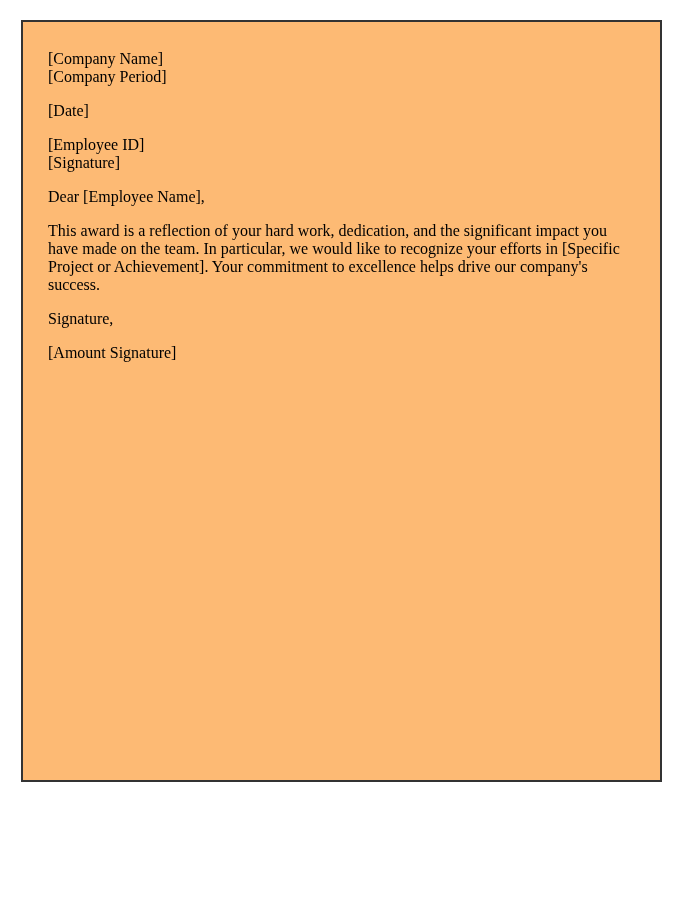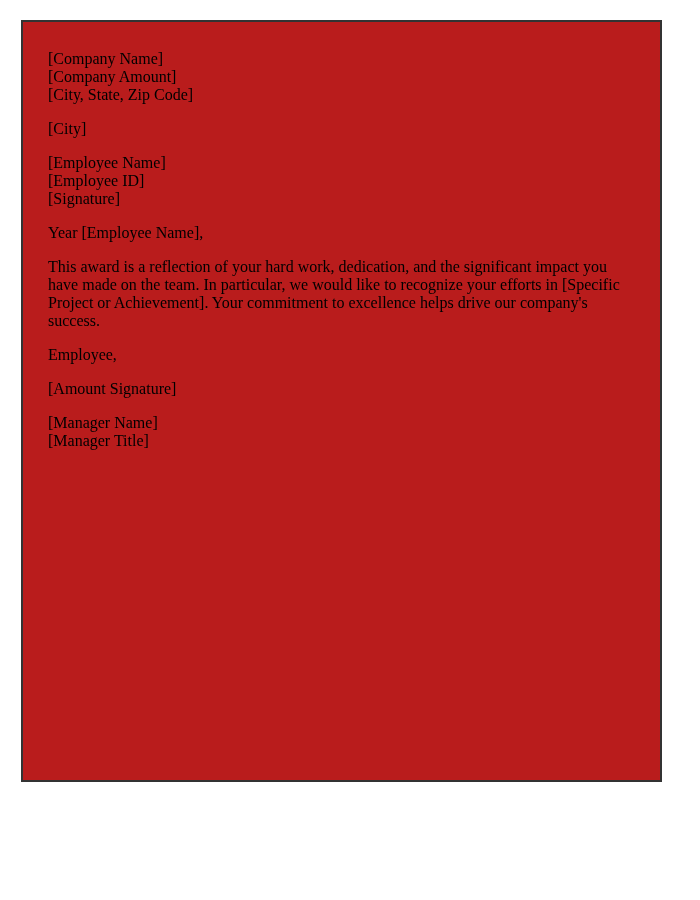--- a/index.html
+++ b/index.html
@@ -16,60 +16,54 @@
   }
   .page {
     position: absolute;
     left: 21px;
     top: 20px;
     width: 641px;
     height: 762px;
     box-sizing: border-box;
     border: 2px solid #333333;
     padding: 12px 25px;
-    background: #b91c1c;
+    background: #fdba74;
     overflow: hidden;
   }
   .block {
     margin: 16px 0;
     font-size: 16px;
     line-height: normal;
   }
   .line {
     display: block;
   }
 </style>
 </head>
 <body>
 
 <div class="page">
 
   <p class="block">
     <span class="line">[Company Name]</span>
-    <span class="line">[Company Amount]</span>
-    <span class="line">[City, State, Zip Code]</span>
+    <span class="line">[Company Period]</span>
   </p>
 
-  <p class="block">[City]</p>
+  <p class="block">[Date]</p>
 
   <p class="block">
-    <span class="line">[Employee Name]</span>
     <span class="line">[Employee ID]</span>
     <span class="line">[Signature]</span>
   </p>
 
-  <p class="block">Year [Employee Name],</p>
+  <p class="block">Dear [Employee Name],</p>
 
 
   <p class="block">This award is a reflection of your hard work, dedication, and the significant impact you have made on the team. In particular, we would like to recognize your efforts in [Specific Project or Achievement]. Your commitment to excellence helps drive our company's success.</p>
 
 
 
-  <p class="block">Employee,</p>
+  <p class="block">Signature,</p>
 
   <p class="block">[Amount Signature]</p>
 
-  <p class="block">
-    <span class="line">[Manager Name]</span>
-    <span class="line">[Manager Title]</span>
-  </p>
 
 </div>
 
 </body></html>

